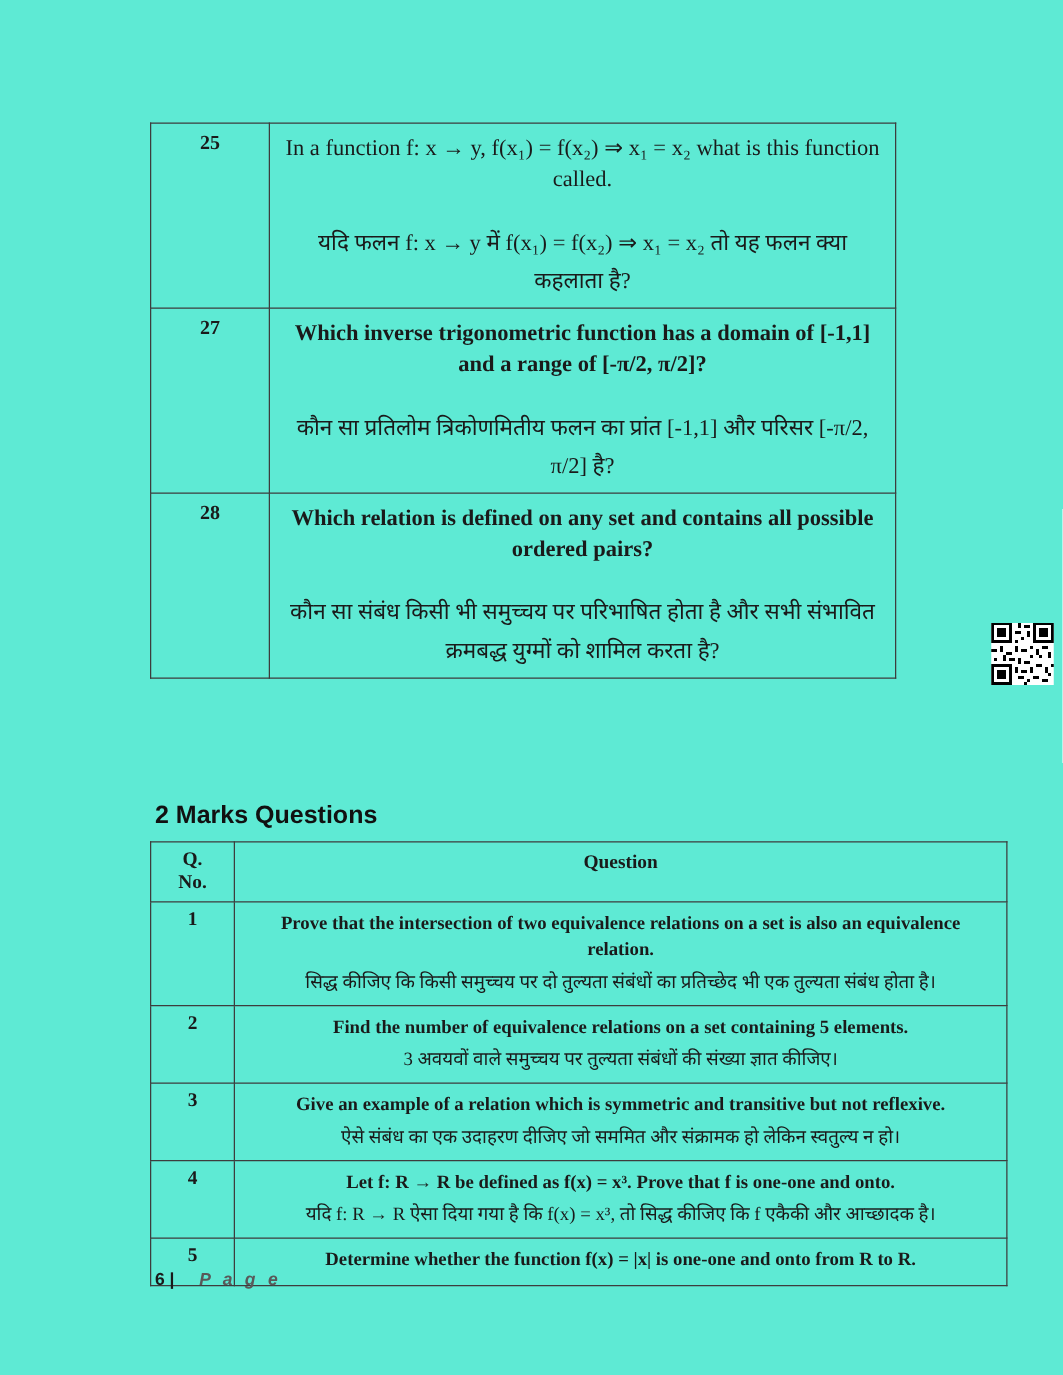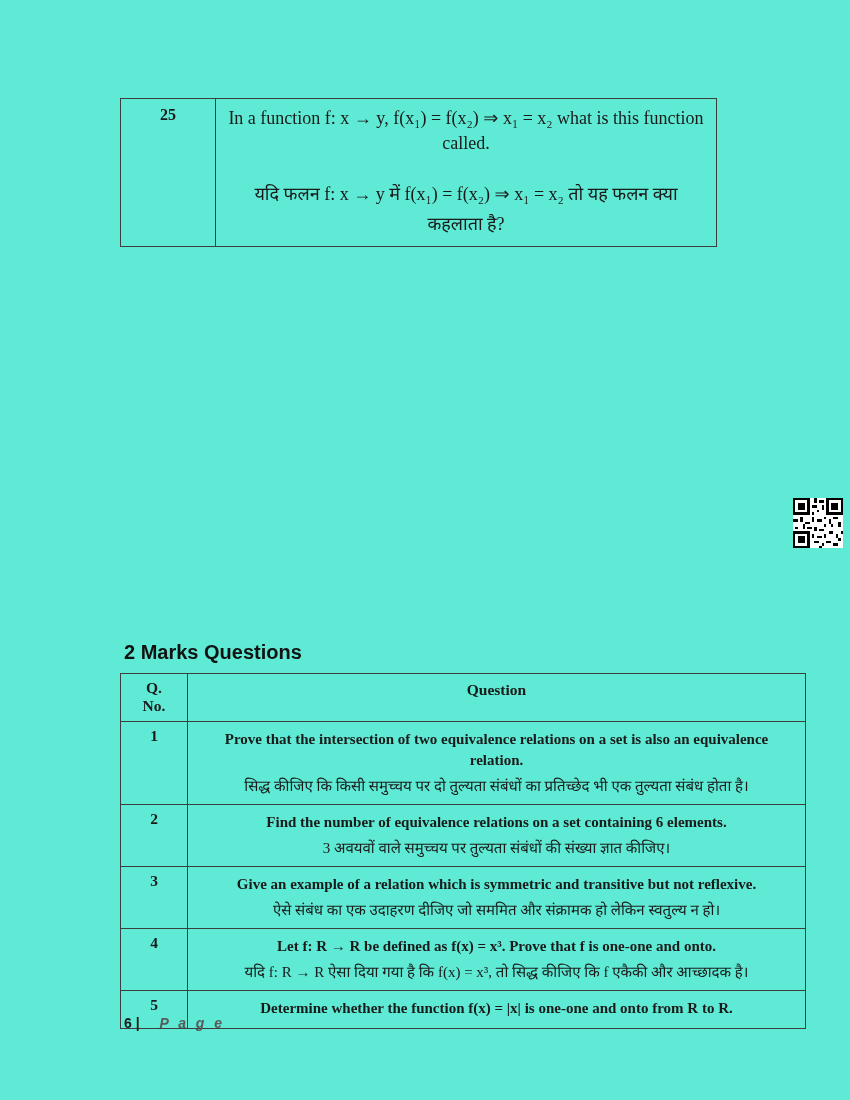--- a/index.html
+++ b/index.html
@@ -68,20 +68,34 @@
 
   <table class="tbl1">
     <tbody>
         <tr class="r25">
       <td class="qno">25</td>
       <td class="qtext">
         <div class="en normal">In a function f: x → y, f(x₁) = f(x₂) ⇒ x₁ = x₂ what is this function called.</div>
         <div class="hi">यदि फलन f: x → y  में  f(x₁) = f(x₂) ⇒ x₁ = x₂  तो यह फलन क्या कहलाता  है?</div>
       </td>
     </tr>
+    <tr class="r27">
+      <td class="qno">27</td>
+      <td class="qtext">
+        <div class="en">Which inverse trigonometric function has a domain of [-1,1] and a range of [-π/2, π/2]?</div>
+        <div class="hi">कौन सा प्रतिलोम   त्रिकोणमितीय फलन का प्रांत  [-1,1] और परिसर    [-π/2, π/2] है?</div>
+      </td>
+    </tr>
+    <tr class="r28">
+      <td class="qno">28</td>
+      <td class="qtext">
+        <div class="en">Which relation is defined on any set and contains all possible ordered pairs?</div>
+        <div class="hi">कौन सा संबंध किसी भी समुच्चय पर परिभाषित होता है और सभी संभावित क्रमबद्ध युग्मों को शामिल करता है?</div>
+      </td>
+    </tr>
   </tbody>
     </table>
 
   <div class="qr">
     <svg width="50" height="50" viewBox="0 0 21 21" shape-rendering="crispEdges">
       <rect x="0" y="0" width="21" height="21" fill="#ffffff"></rect>
 
       <rect x="0" y="0" width="7" height="7" fill="#000"></rect>
         <rect x="1" y="1" width="5" height="5" fill="#fff"></rect>
         <rect x="2" y="2" width="3" height="3" fill="#000"></rect>
@@ -141,21 +155,21 @@
     <tr class="q1">
       <td class="qno">1</td>
       <td class="qtext">
         <div class="en">Prove that the intersection of two equivalence relations on a set is also an equivalence relation.</div>
         <div class="hi">सिद्ध कीजिए कि किसी समुच्चय पर दो तुल्यता  संबंधों का प्रतिच्छेद भी एक तुल्यता   संबंध होता है।</div>
       </td>
     </tr>
     <tr class="q2">
       <td class="qno">2</td>
       <td class="qtext">
-        <div class="en">Find the number of equivalence relations on a set containing 6 elements.</div>
+        <div class="en">Find the number of equivalence relations on a set containing 5 elements.</div>
         <div class="hi">3 अवयवों  वाले समुच्चय पर तुल्यता  संबंधों  की संख्या ज्ञात कीजिए।</div>
       </td>
     </tr>
     <tr class="q3">
       <td class="qno">3</td>
       <td class="qtext">
         <div class="en">Give an example of a relation which is symmetric and transitive but not reflexive.</div>
         <div class="hi">ऐसे संबंध का एक उदाहरण दीजिए जो सममित और संक्रामक हो लेकिन स्वतुल्य   न हो।</div>
       </td>
     </tr>

